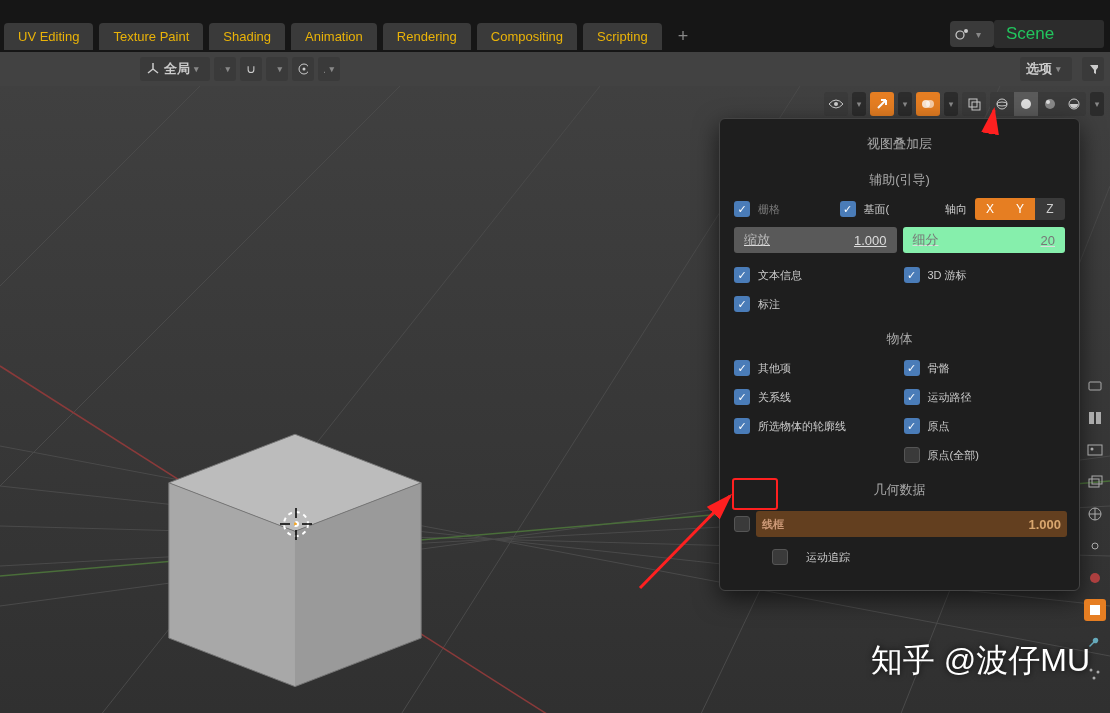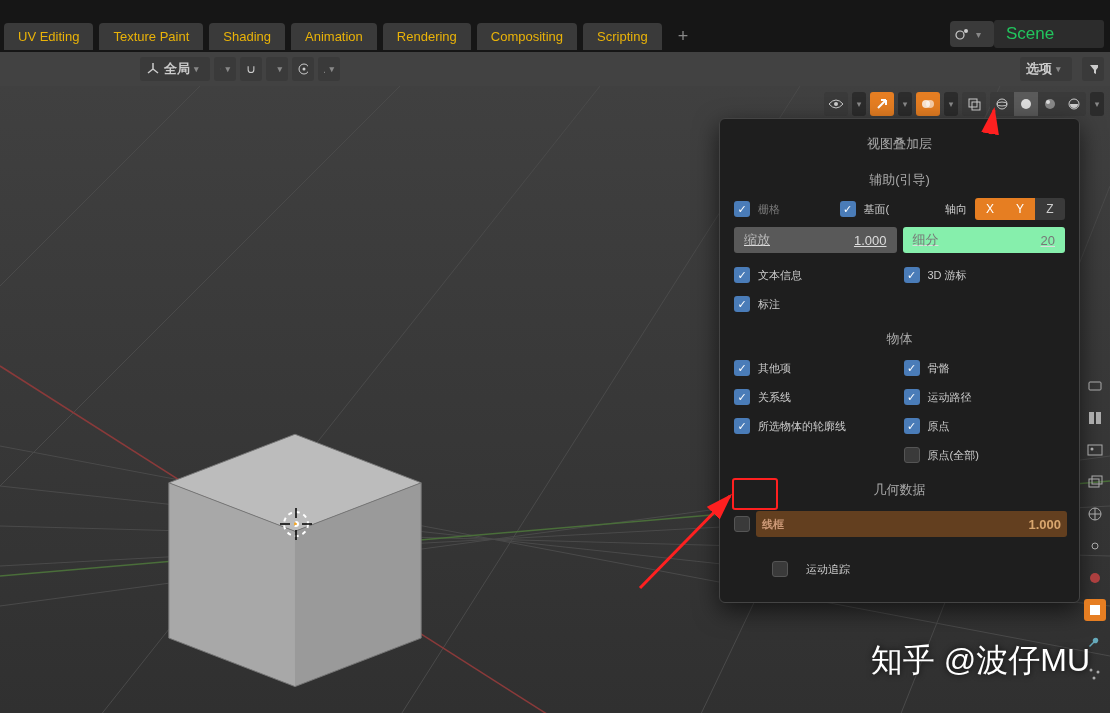--- a/index.html
+++ b/index.html
@@ -327,21 +327,21 @@
   </div>
 
   <div class="sect">几何数据</div>
   <div style="display:flex;align-items:center;gap:8px;font-weight:bold;">
     <div class="chk off"></div>
     <div class="wire-row" style="flex:1;">
       <span class="lbl">线框</span>
       <span class="wire-val">1.000</span>
     </div>
   </div>
-  <div class="row" style="margin-top:16px;padding-left:38px;">
+  <div class="row" style="margin-top:4px;padding-left:38px;">
     <div class="chk off"></div>
     <span class="lbl" style="margin-left:10px;">运动追踪</span>
   </div>
 </div>
 
 <div class="hl-box" style="left:732px;top:478px;width:46px;height:32px;"></div>
 <svg class="arrow-svg" style="left:630px;top:478px;width:130px;height:120px;">
   <defs>
       <marker id="ah1" markerWidth="10" markerHeight="10" refX="8" refY="3" orient="auto">
         <path d="M0,0 L9,3 L0,6 z" fill="#ff2020"></path>

